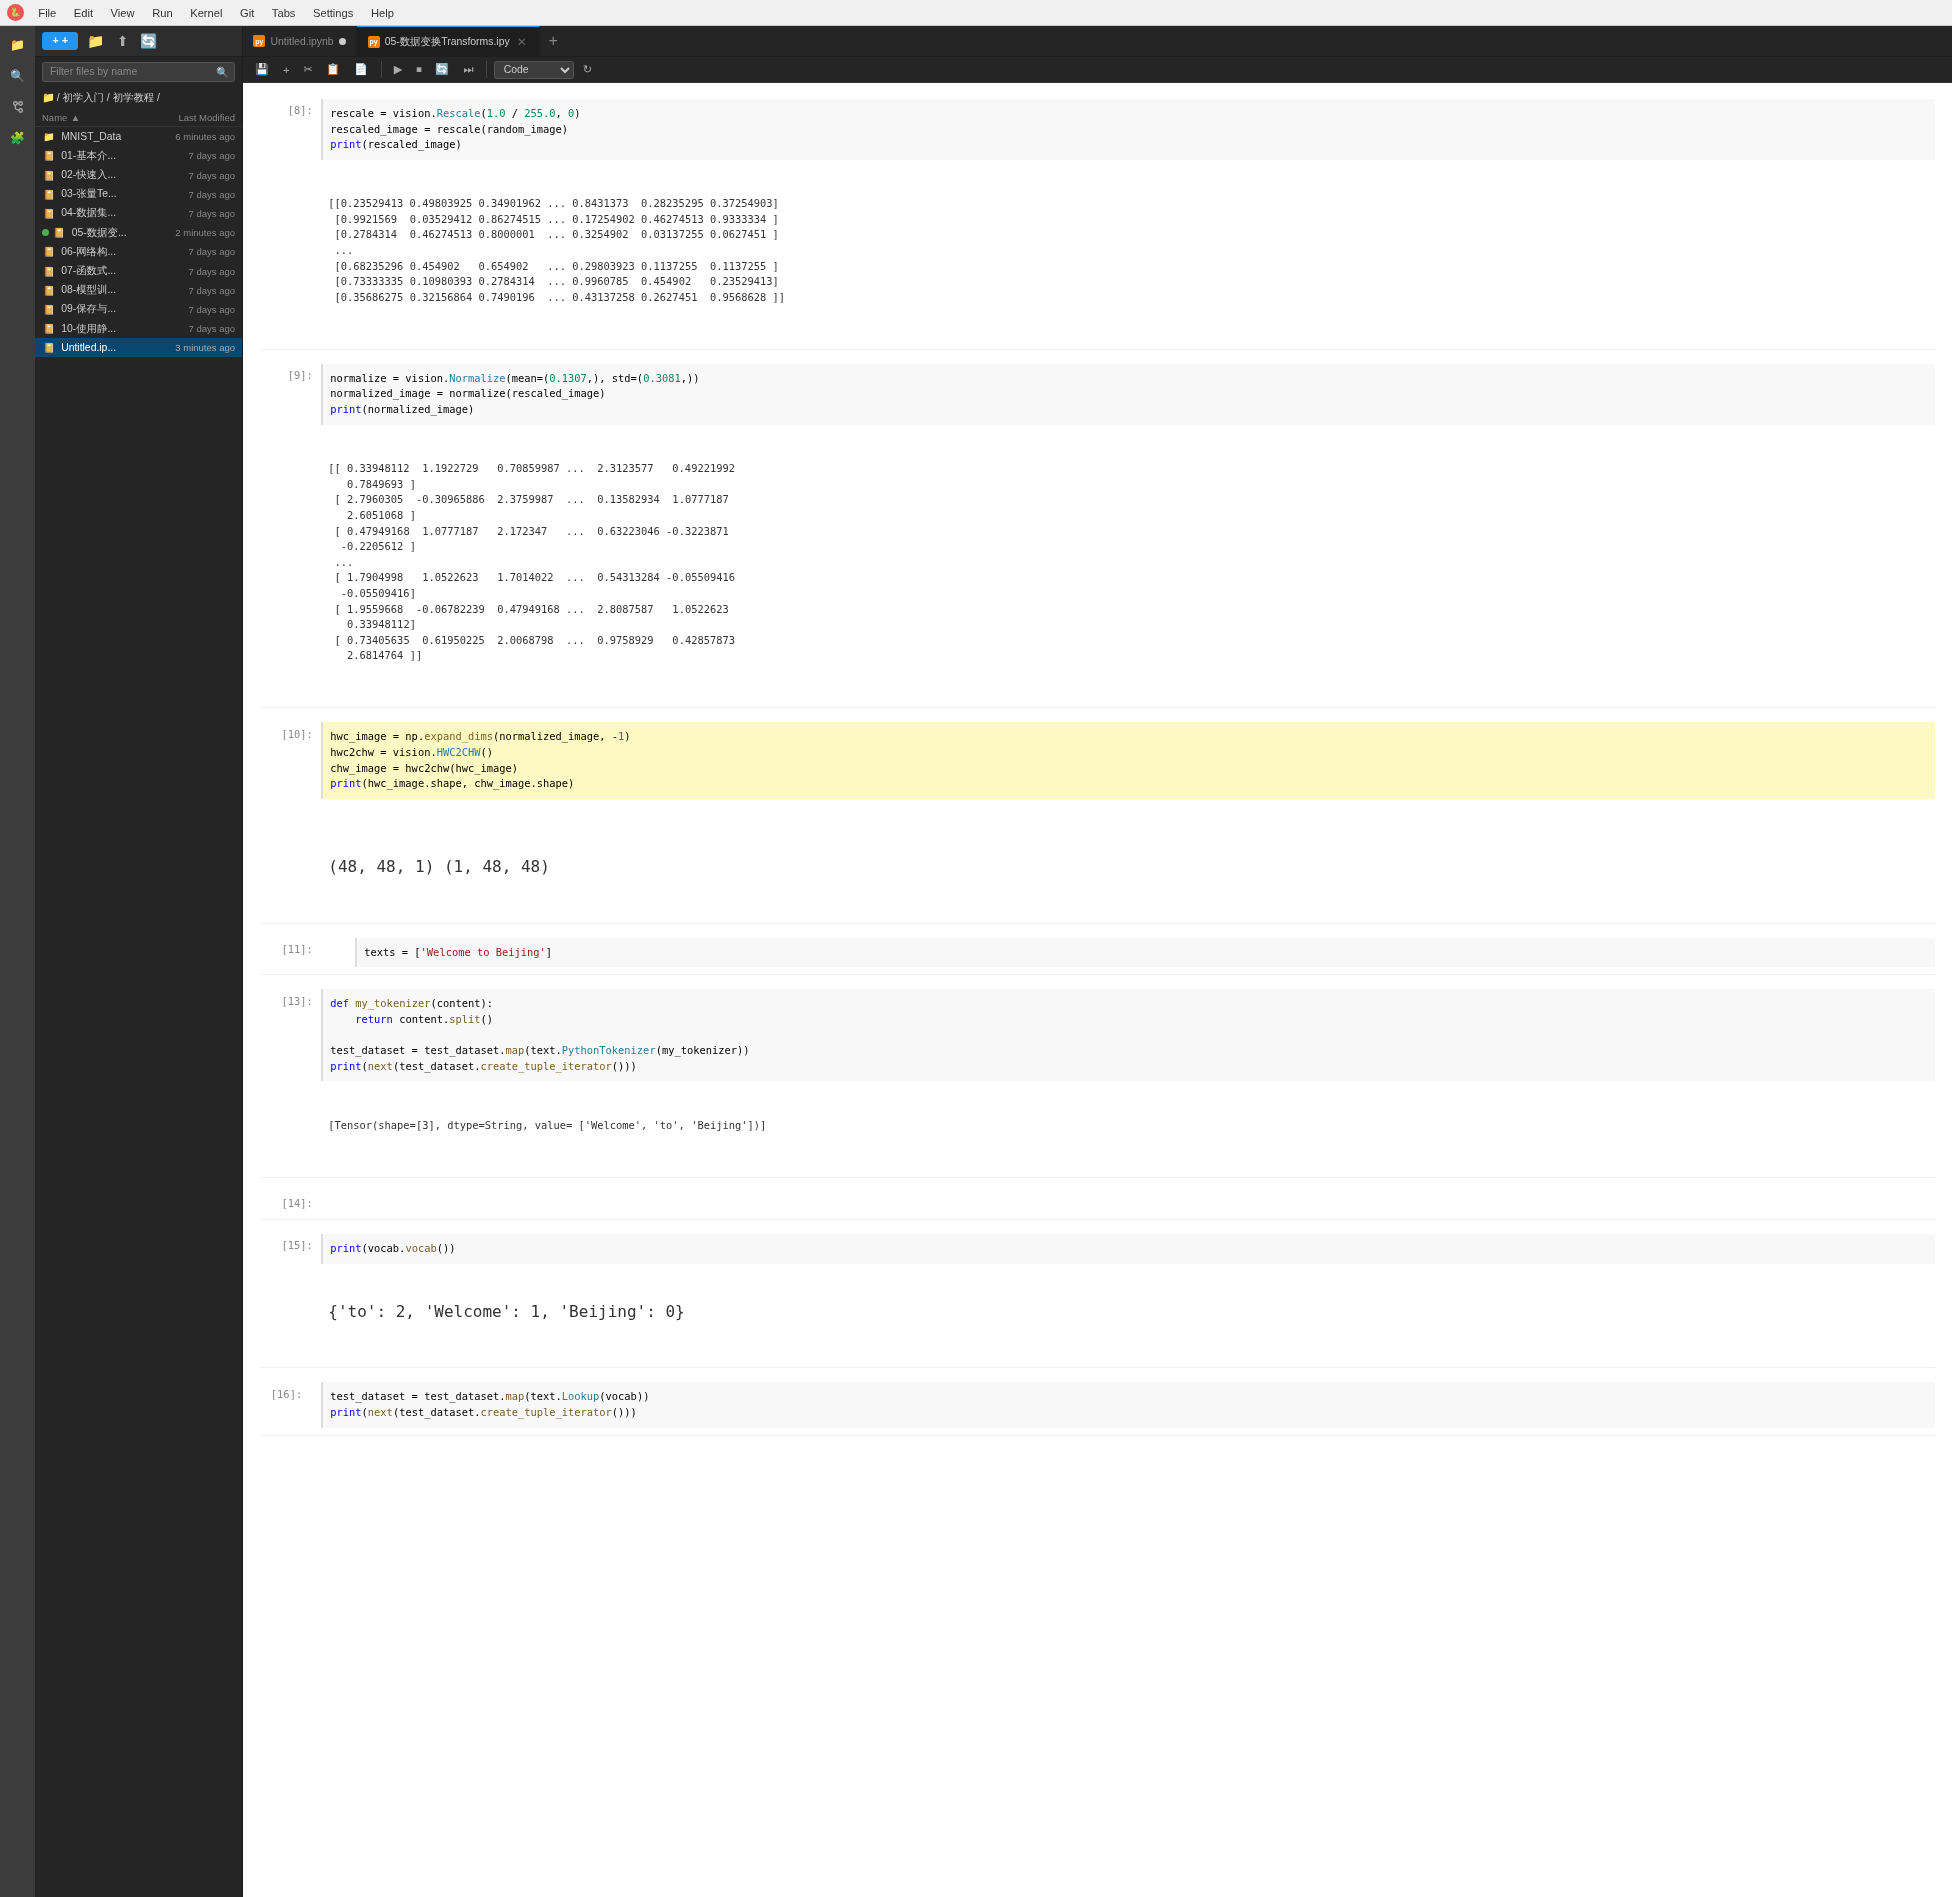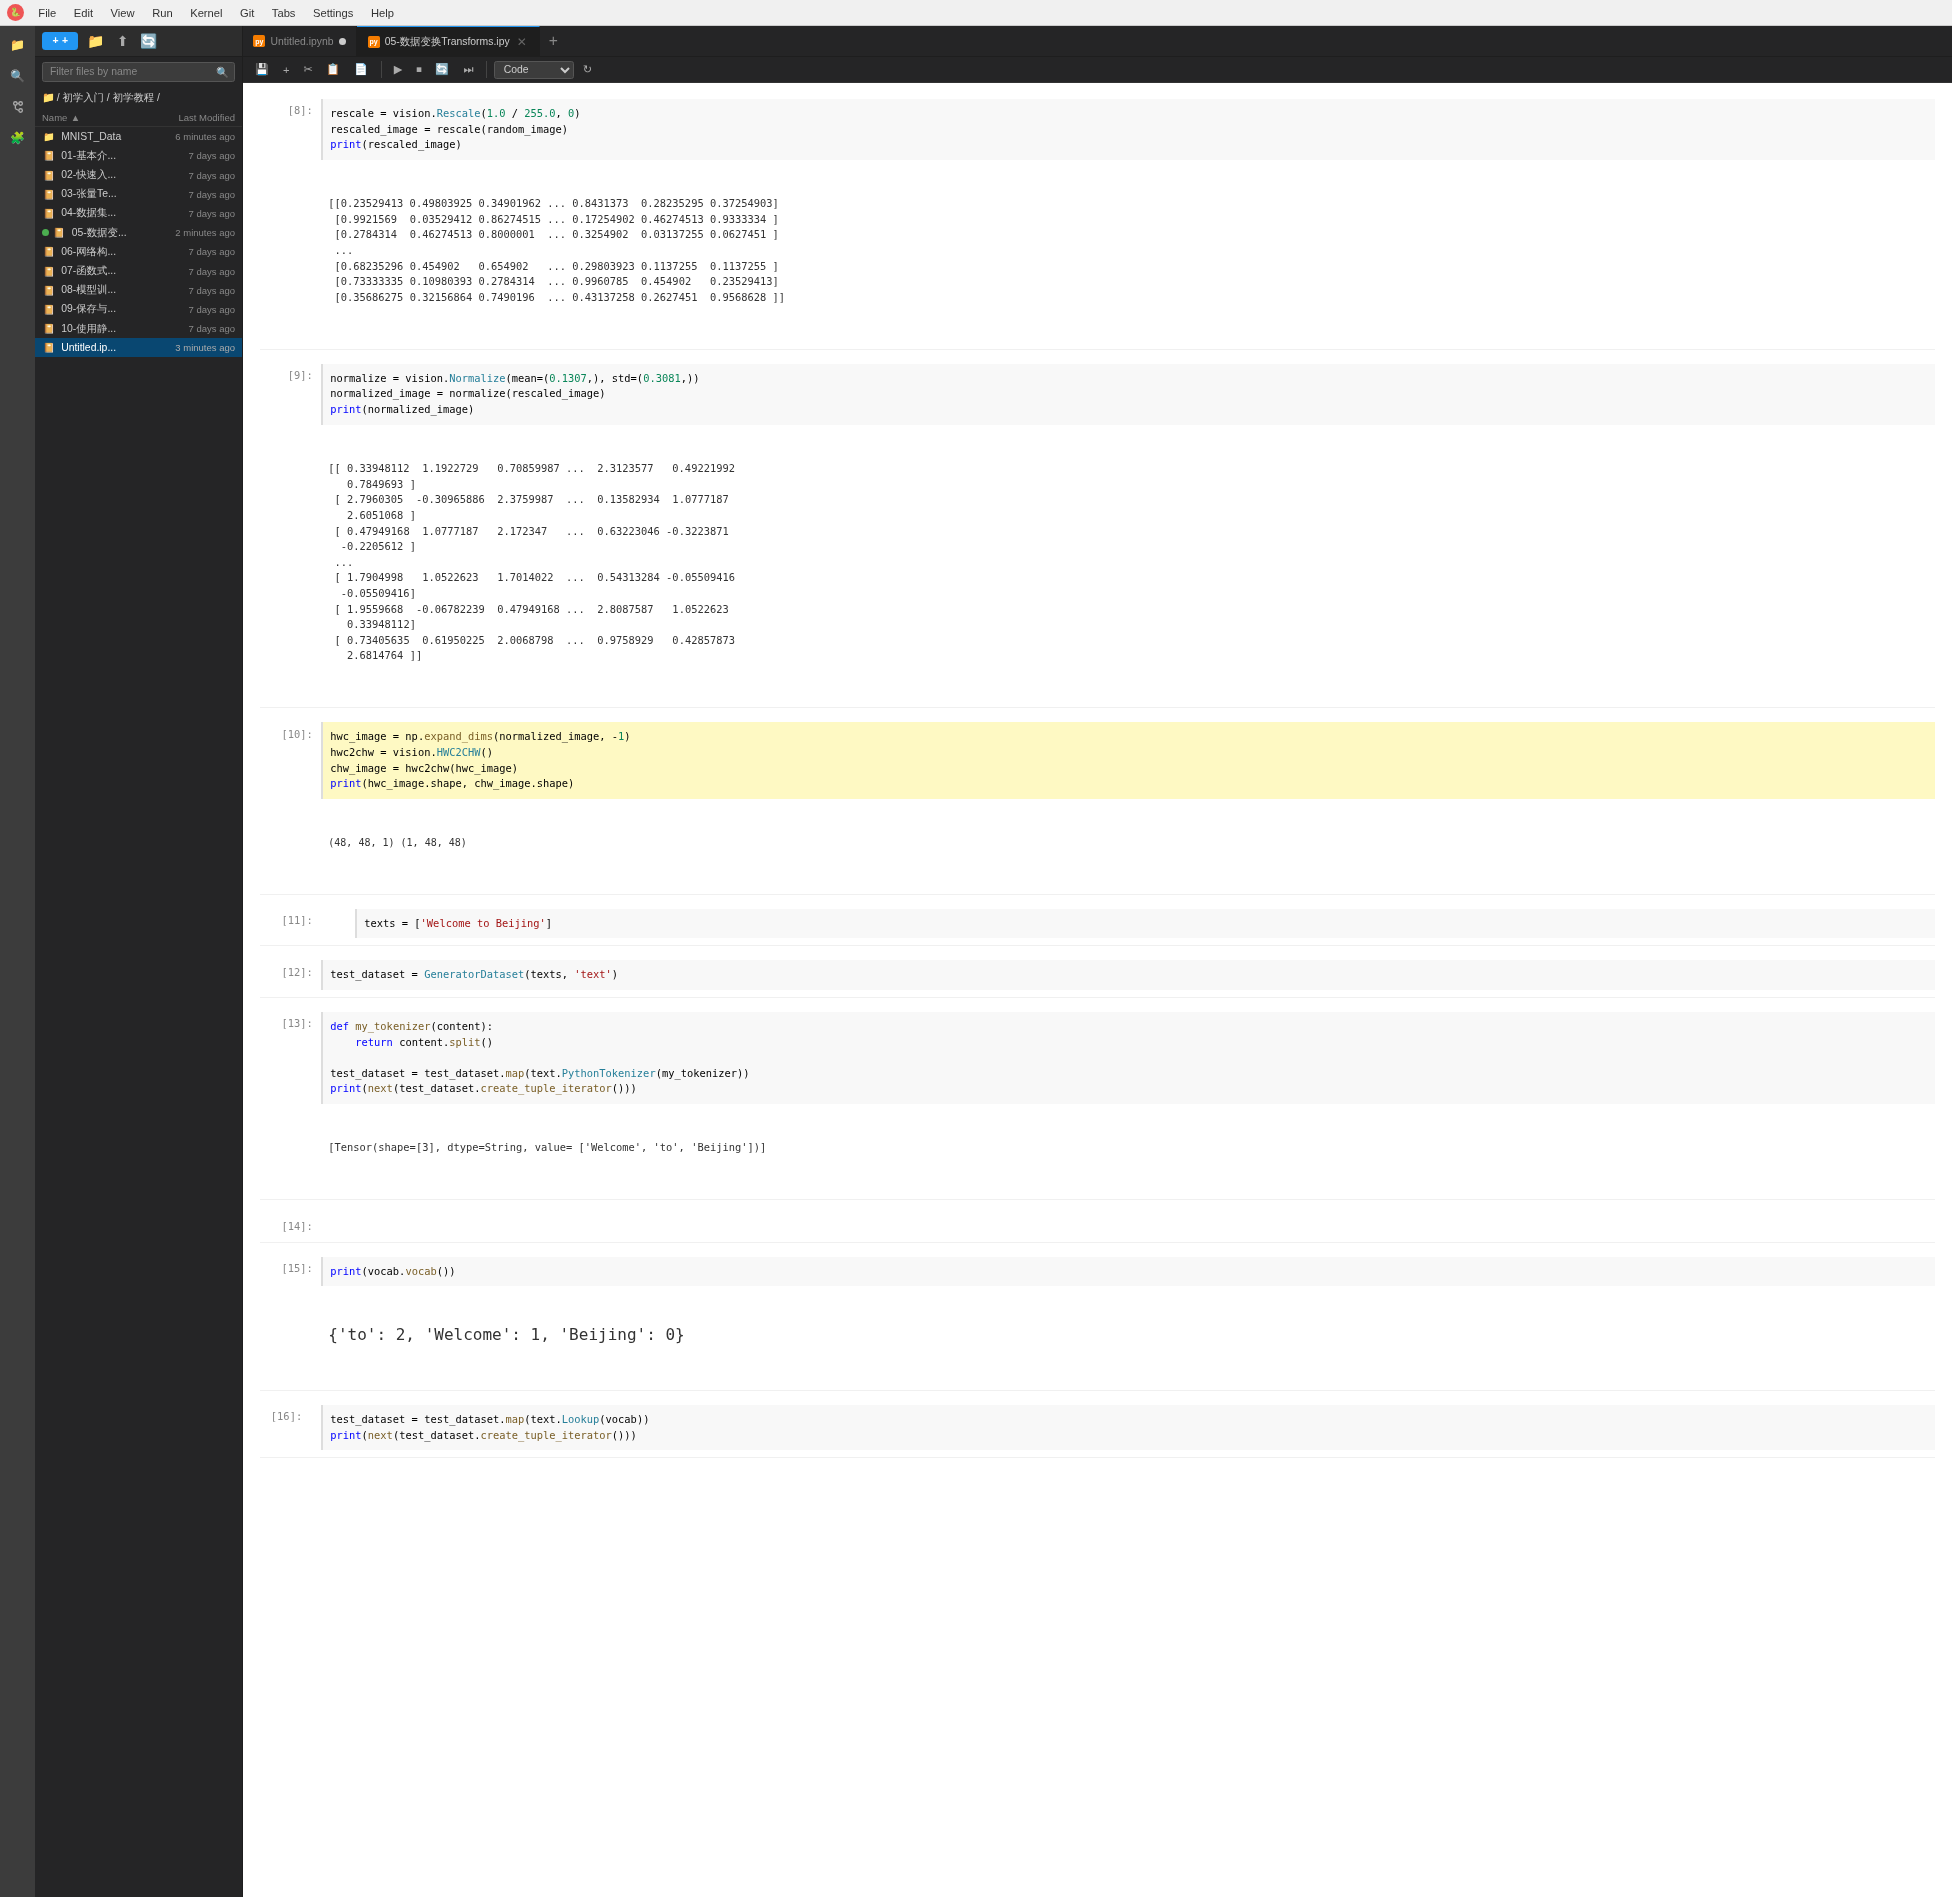--- a/index.html
+++ b/index.html
@@ -310,42 +310,34 @@
       <div class="cell" style="display: flex; margin-bottom: 7px;">
         <div class="cell-number" style="min-width: 52px; color: #888; font-size: 10.4px; padding-top: 3.5px; text-align: right; padding-right: 8.6px;">[10]:</div>
         <div class="cell-content" style="flex: 1;">
           <div class="cell-input" style="background: #fef9c3; padding: 7px; border-left: 2.6px solid #ddd;">
             <pre style="font-family: monospace; font-size: 10.4px;"><span>hwc_image = np.</span><span class="func" style="color: #795e26;">expand_dims</span><span>(normalized_image, -</span><span class="num" style="color: #098658;">1</span><span>)</span>
 <span>hwc2chw = vision.</span><span class="cls" style="color: #267f99;">HWC2CHW</span><span>()</span>
 <span>chw_image = hwc2chw(hwc_image)</span>
 <span class="kw" style="color: #0000ff;">print</span><span>(hwc_image.shape, chw_image.shape)</span></pre>
           </div>
           <div class="cell-output" style="padding: 5.2px 7px; font-size: 10.4px; color: #333;">
-            <pre style="font-family: monospace; font-size: 10px; color: #333;">(48, 48, 1) (1, 48, 48)</pre>
+            <pre style="font-family: monospace; font-size: 16px; color: #333; margin-top: 20px;">(48, 48, 1) (1, 48, 48)</pre>
           </div>
         </div>
       </div>
 
       <div class="cell" style="display: flex; margin-bottom: 7px; gap: 34px;">
         <div class="cell-number" style="min-width: 52px; color: #888; font-size: 10.4px; padding-top: 3.5px; text-align: right; padding-right: 8.6px;">[11]:</div>
         <div class="cell-content" style="flex: 1;">
           <div class="cell-input" style="background: #f8f8f8; padding: 7px; border-left: 2.6px solid #ddd;">
             <pre style="font-family: monospace; font-size: 10.4px;"><span>texts = [</span><span class="str" style="color: #a31515;">'Welcome to Beijing'</span><span>]</span></pre>
           </div>
         </div>
       </div>
 
-      <div class="cell" style="display: flex; margin-bottom: 7px;">
-        <div class="cell-number" style="min-width: 52px; color: #888; font-size: 10.4px; padding-top: 3.5px; text-align: right; padding-right: 8.6px;">[12]:</div>
-        <div class="cell-content" style="flex: 1;">
-          <div class="cell-input" style="background: #f8f8f8; padding: 7px; border-left: 2.6px solid #ddd;">
-            <pre style="font-family: monospace; font-size: 10.4px;"><span>test_dataset = </span><span class="cls" style="color: #267f99;">GeneratorDataset</span><span>(texts, </span><span class="str" style="color: #a31515;">'text'</span><span>)</span></pre>
-          </div>
-        </div>
-      </div>
 
       <div class="cell" style="display: flex; margin-bottom: 7px;">
         <div class="cell-number" style="min-width: 52px; color: #888; font-size: 10.4px; padding-top: 3.5px; text-align: right; padding-right: 8.6px;">[13]:</div>
         <div class="cell-content" style="flex: 1;">
           <div class="cell-input" style="background: #f8f8f8; padding: 7px; border-left: 2.6px solid #ddd;">
             <pre style="font-family: monospace; font-size: 10.4px;"><span class="kw" style="color: #0000ff;">def</span> <span class="func" style="color: #795e26;">my_tokenizer</span><span>(content):</span>
 <span>    </span><span class="kw" style="color: #0000ff;">return</span><span> content.</span><span class="func" style="color: #795e26;">split</span><span>()</span>
 
 <span>test_dataset = test_dataset.</span><span class="func" style="color: #795e26;">map</span><span>(text.</span><span class="cls" style="color: #267f99;">PythonTokenizer</span><span>(my_tokenizer))</span>
 <span class="kw" style="color: #0000ff;">print</span><span>(</span><span class="func" style="color: #795e26;">next</span><span>(test_dataset.</span><span class="func" style="color: #795e26;">create_tuple_iterator</span><span>()))</span></pre>

